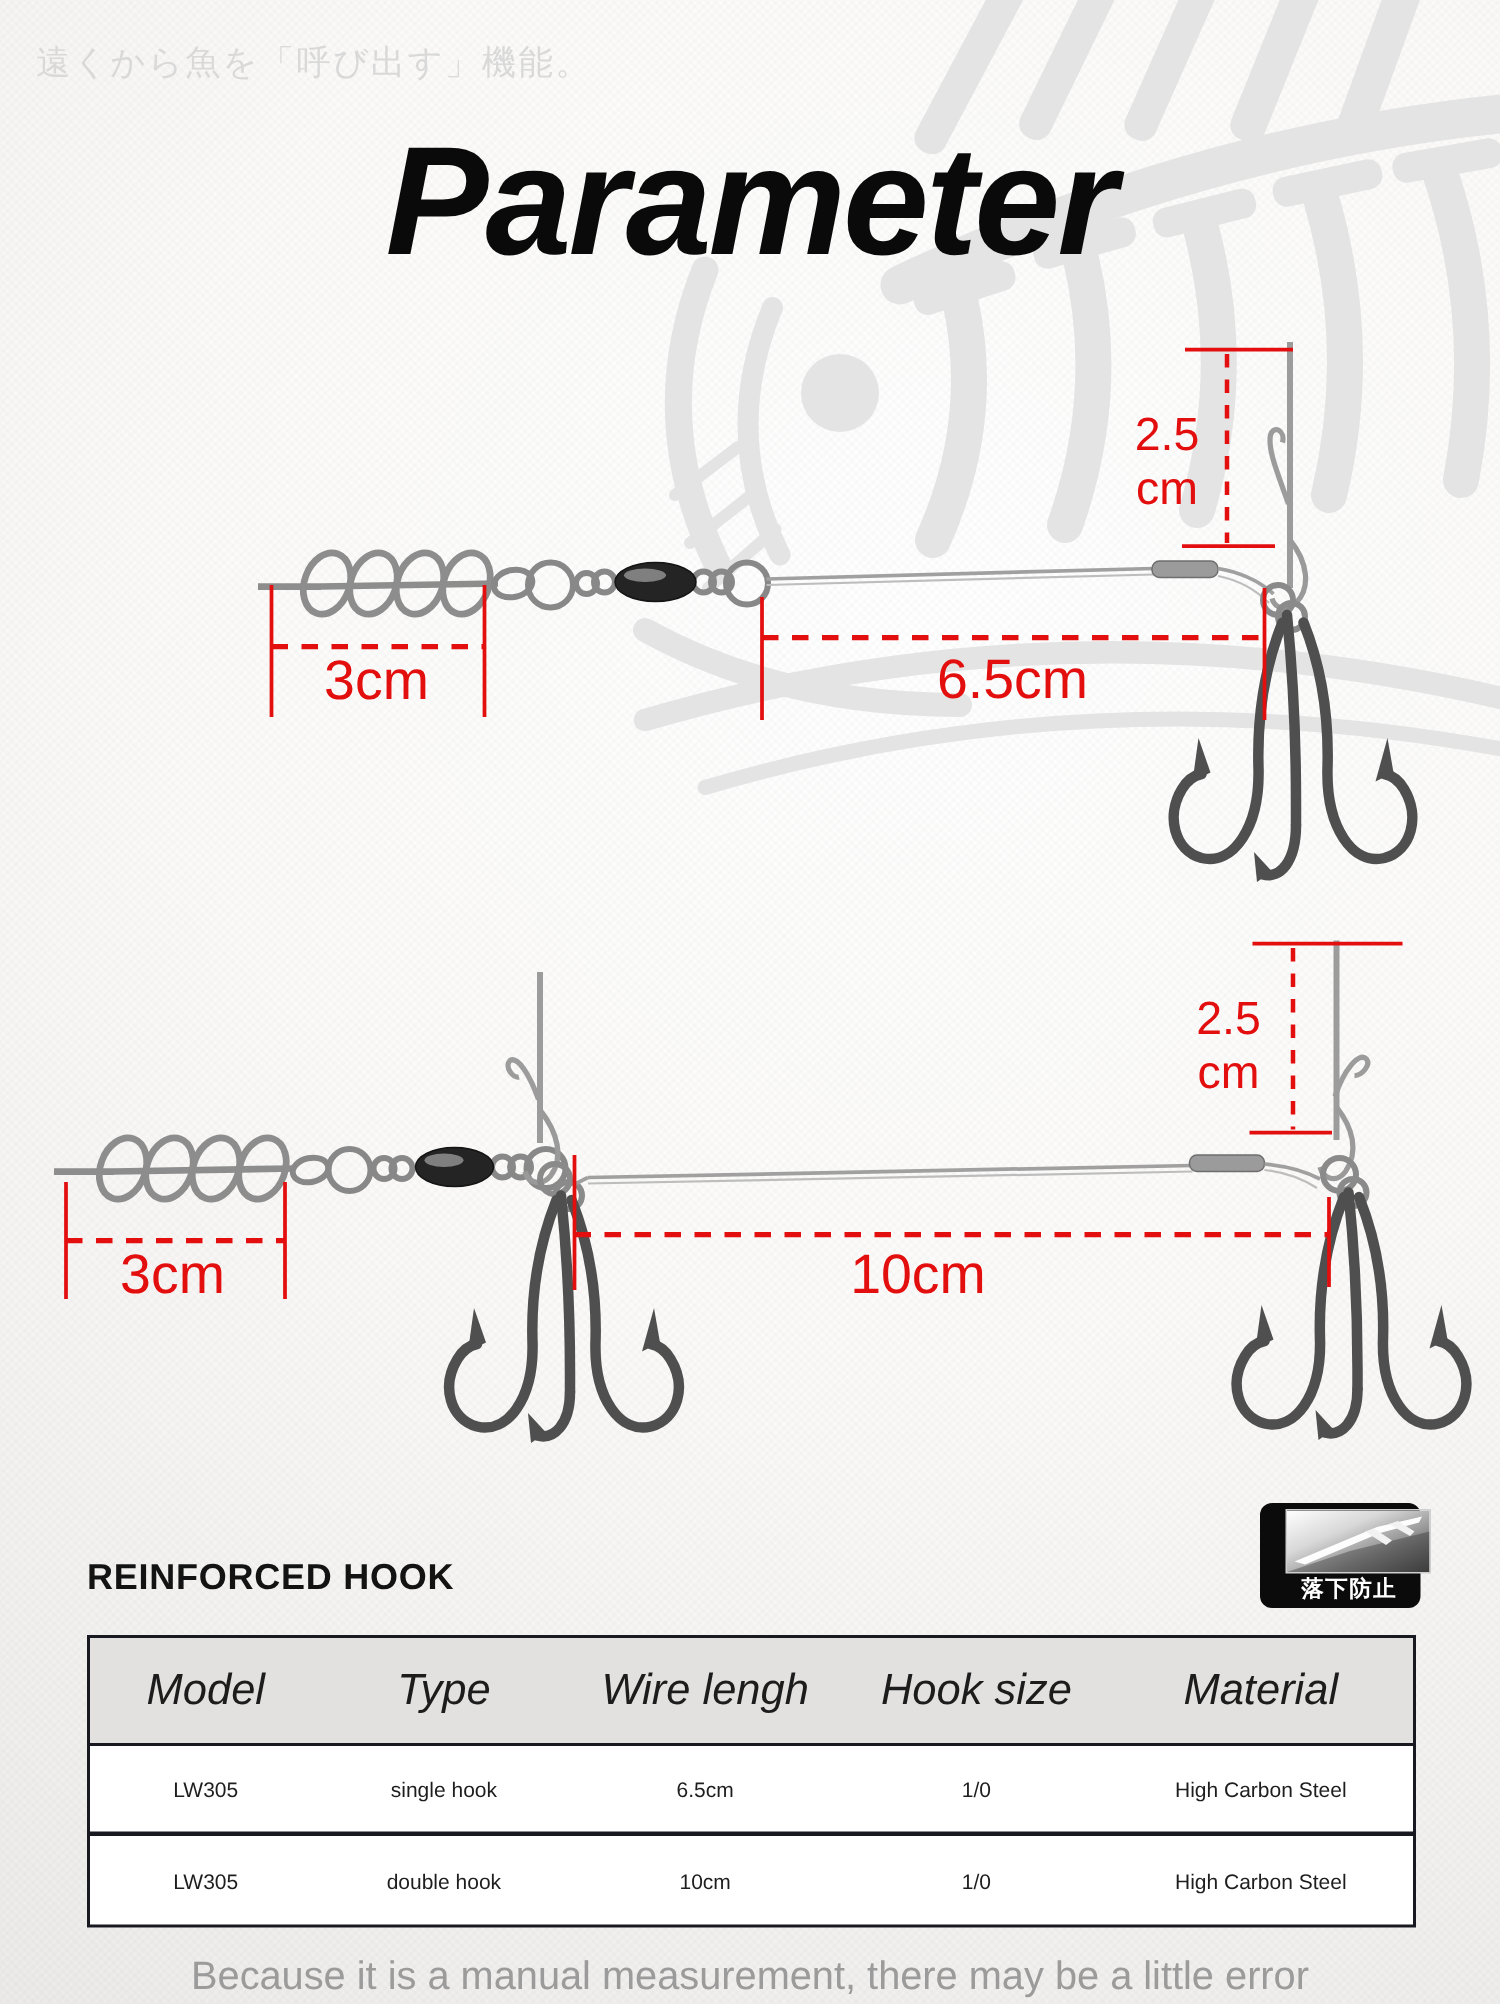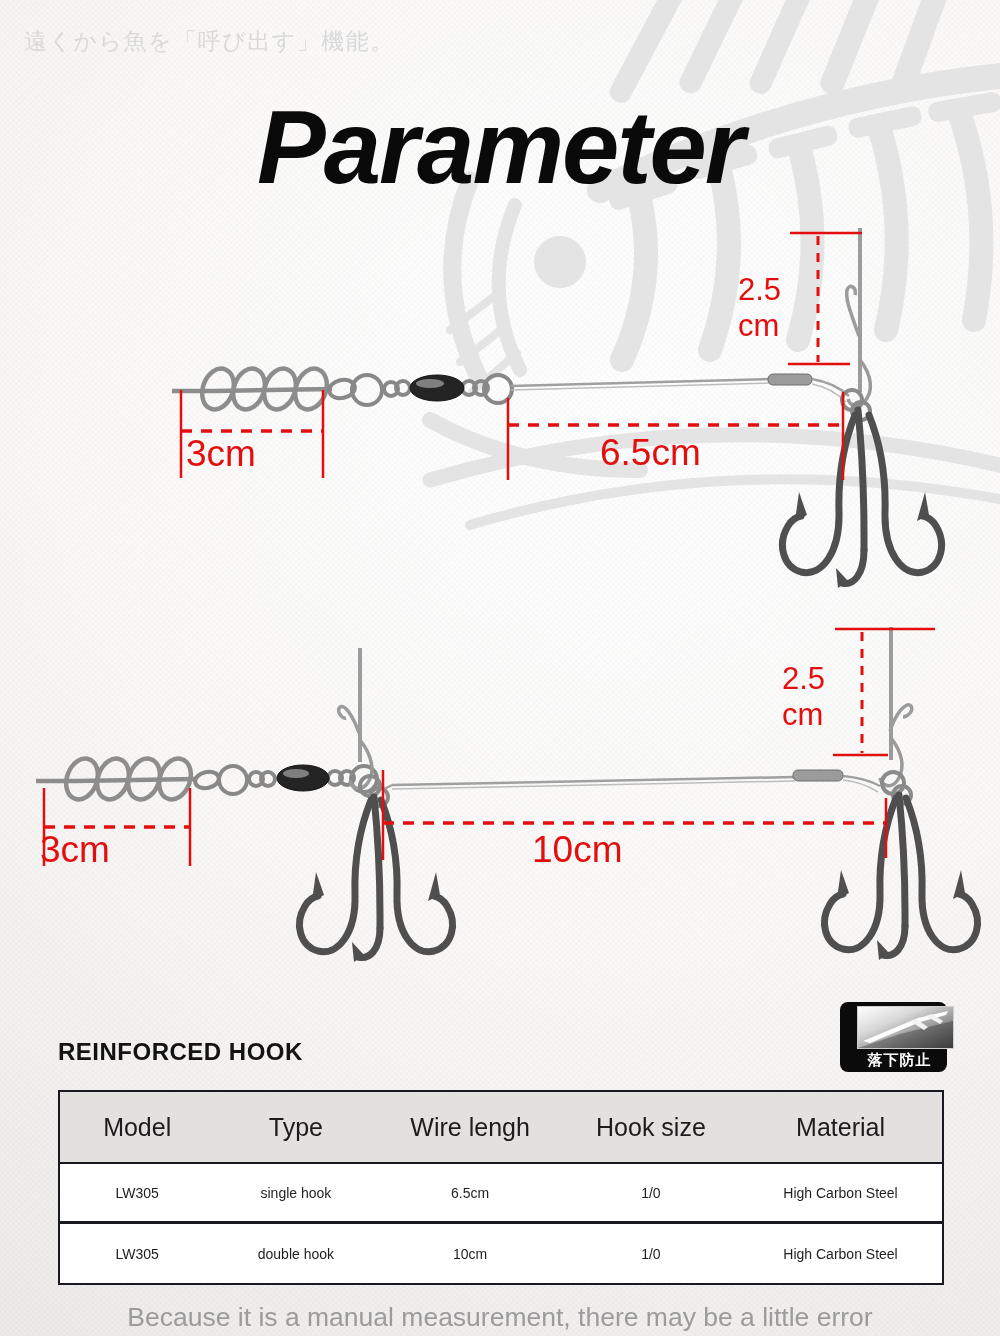--- a/index.html
+++ b/index.html
@@ -10,28 +10,28 @@
       repeating-linear-gradient(-45deg, rgba(0,0,0,0.012) 0 2px, transparent 2px 4px),
       radial-gradient(130% 95% at 62% 30%, #ffffff 0%, #fbfaf9 40%, #f2f0ef 72%, #e9e7e5 100%);
     font-family:"Liberation Sans", sans-serif;
   }
   .abs{position:absolute;}
   .tagline{
     left:24px;top:26px;font-family:Liberation Serif, serif;
     font-size:23px;letter-spacing:1.5px;color:#d9d9d9;z-index:3;
   }
   .title{
-    left:0;right:0;top:96px;text-align:center;z-index:3;
+    left:0;right:0;top:82px;text-align:center;z-index:3;
     font-size:103px;font-weight:700;font-style:italic;letter-spacing:-2px;color:#0a0a0a;
     line-height:1;
   }
   svg.layer{position:absolute;z-index:2;}
   svg.wm{position:absolute;z-index:1;}
   .mlabel{
-    position:absolute;z-index:4;color:#e30e0e;text-align:left;
+    position:absolute;z-index:4;color:#e30e0e;text-align:center;
     white-space:pre-line;line-height:1.15;font-weight:400;
   }
   .m-big{font-size:37px;}
   .m-small{font-size:31px;}
   .section-heading{
     left:58px;top:1038px;font-size:24px;font-weight:700;color:#131313;
     letter-spacing:0.5px;z-index:4;
   }
   .badge{
     left:840px;top:1002px;width:107px;height:70px;background:#0b0b0b;border-radius:8px;
@@ -44,21 +44,21 @@
   }
   .spec-table{
     left:58px;top:1090px;width:882px;z-index:4;
     border:2px solid #191921;background:#fff;
   }
   .trow{display:grid;grid-template-columns:17.5% 18.5% 21% 20% 23%;align-items:center;}
   .thead{height:70px;background:#e3e1e0;border-bottom:2px solid #191921;}
   .tbody1{height:57px;border-bottom:3px solid #191921;}
   .tbody2{height:59px;}
   .tcell{text-align:center;color:#1e1e1e;font-size:14px;}
-  .thead .tcell{font-size:25px;color:#1c1c1c;}
+  .thead .tcell{font-size:29px;color:#1c1c1c;font-style:italic;}
   .caption{
     left:0;right:0;top:1302px;text-align:center;font-size:26.5px;color:#9b9b9b;z-index:4;
   }
 </style>
 </head>
 <body>
 
 <div class="canvas">
 
   <svg class="wm" style="left:390px;top:0;width:610px;height:560px" viewBox="390 0 610 560">

